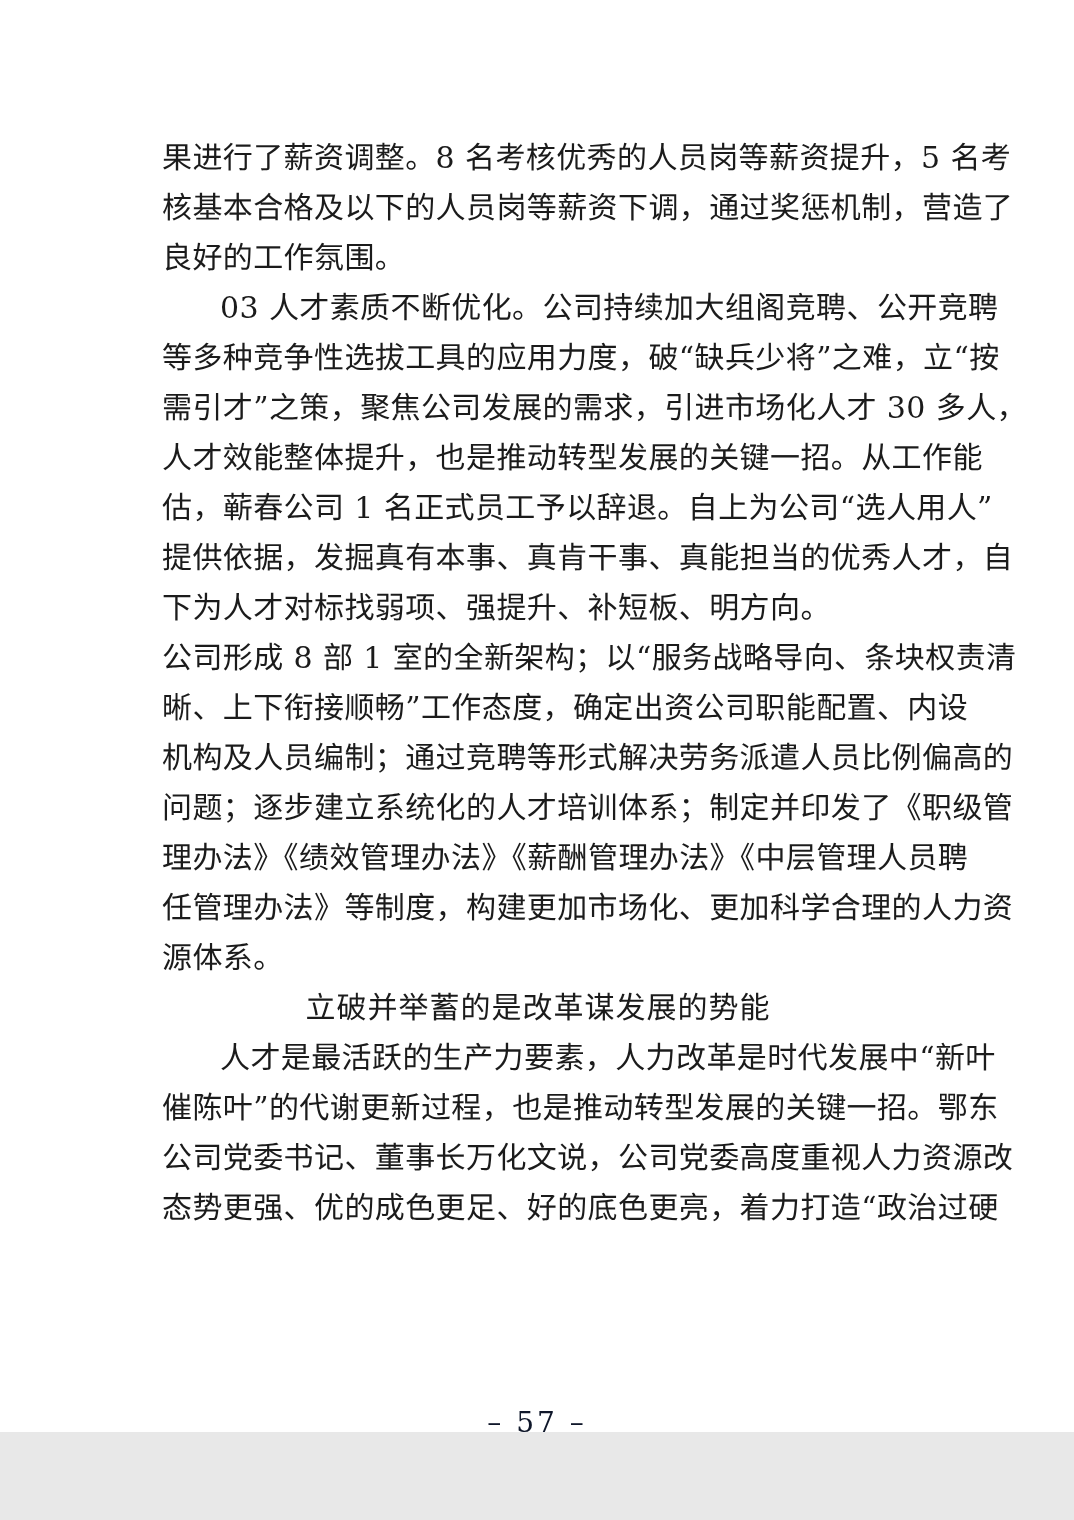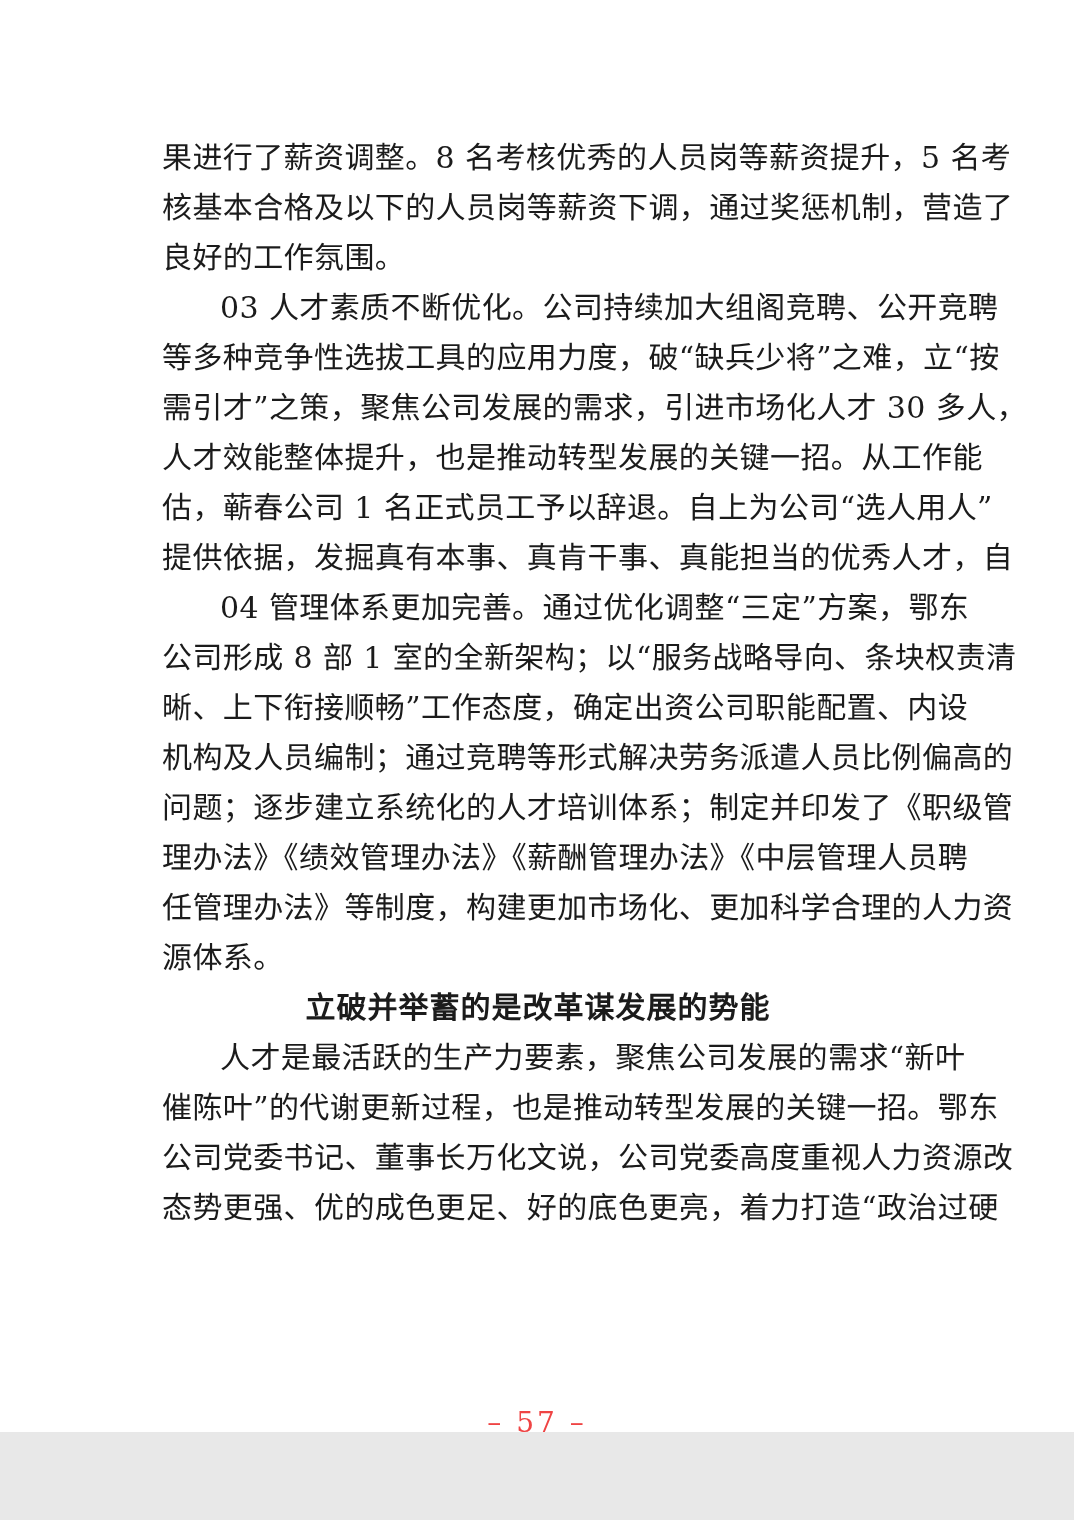--- a/index.html
+++ b/index.html
@@ -28,32 +28,32 @@
   .para { margin: 0; }
   .line {
     height: 50px;
     white-space: nowrap;
     letter-spacing: 0.4px;
   }
   .line.first-indent { text-indent: 58px; }
   .heading-line {
     height: 50px;
     text-align: center;
-    font-weight: bold;
+    font-weight: normal;
     letter-spacing: 1px;
   }
   .footer {
     position: absolute;
     left: 0;
     top: 1403px;
     width: 100%;
     text-align: center;
     font-size: 28px;
     line-height: 40px;
-    color: #ef4444;
+    color: #0f172a;
     letter-spacing: 3px;
   }
 </style>
 </head>
 <body>
 
 <div class="page">
 
   <div class="body-text">
 
@@ -63,37 +63,37 @@
       <div class="line">良好的工作氛围。</div>
     </div>
 
     <div class="para">
       <div class="line first-indent">03 人才素质不断优化。公司持续加大组阁竞聘、公开竞聘</div>
       <div class="line">等多种竞争性选拔工具的应用力度，破“缺兵少将”之难，立“按</div>
       <div class="line">需引才”之策，聚焦公司发展的需求，引进市场化人才 30 多人，</div>
       <div class="line">人才效能整体提升，也是推动转型发展的关键一招。从工作能</div>
       <div class="line">估，蕲春公司 1 名正式员工予以辞退。自上为公司“选人用人”</div>
       <div class="line">提供依据，发掘真有本事、真肯干事、真能担当的优秀人才，自</div>
+      <div class="line">下为人才对标找弱项、强提升、补短板、明方向。</div>
     </div>
 
     <div class="para">
-      <div class="line first-indent">04 管理体系更加完善。通过优化调整“三定”方案，鄂东</div>
       <div class="line">公司形成 8 部 1 室的全新架构；以“服务战略导向、条块权责清</div>
       <div class="line">晰、上下衔接顺畅”工作态度，确定出资公司职能配置、内设</div>
       <div class="line">机构及人员编制；通过竞聘等形式解决劳务派遣人员比例偏高的</div>
       <div class="line">问题；逐步建立系统化的人才培训体系；制定并印发了《职级管</div>
       <div class="line">理办法》《绩效管理办法》《薪酬管理办法》《中层管理人员聘</div>
       <div class="line">任管理办法》等制度，构建更加市场化、更加科学合理的人力资</div>
       <div class="line">源体系。</div>
     </div>
 
     <div class="heading-line">立破并举蓄的是改革谋发展的势能</div>
 
     <div class="para">
-      <div class="line first-indent">人才是最活跃的生产力要素，聚焦公司发展的需求“新叶</div>
+      <div class="line first-indent">人才是最活跃的生产力要素，人力改革是时代发展中“新叶</div>
       <div class="line">催陈叶”的代谢更新过程，也是推动转型发展的关键一招。鄂东</div>
       <div class="line">公司党委书记、董事长万化文说，公司党委高度重视人力资源改</div>
       <div class="line">态势更强、优的成色更足、好的底色更亮，着力打造“政治过硬</div>
     </div>
 
   </div>
 
   <div class="footer">
     <span>– 57 –</span>
   </div>

